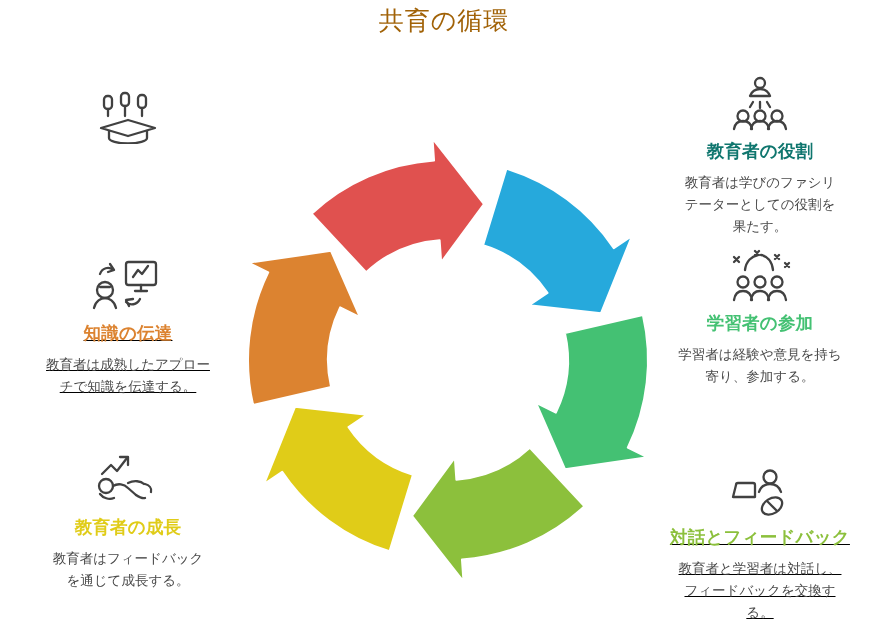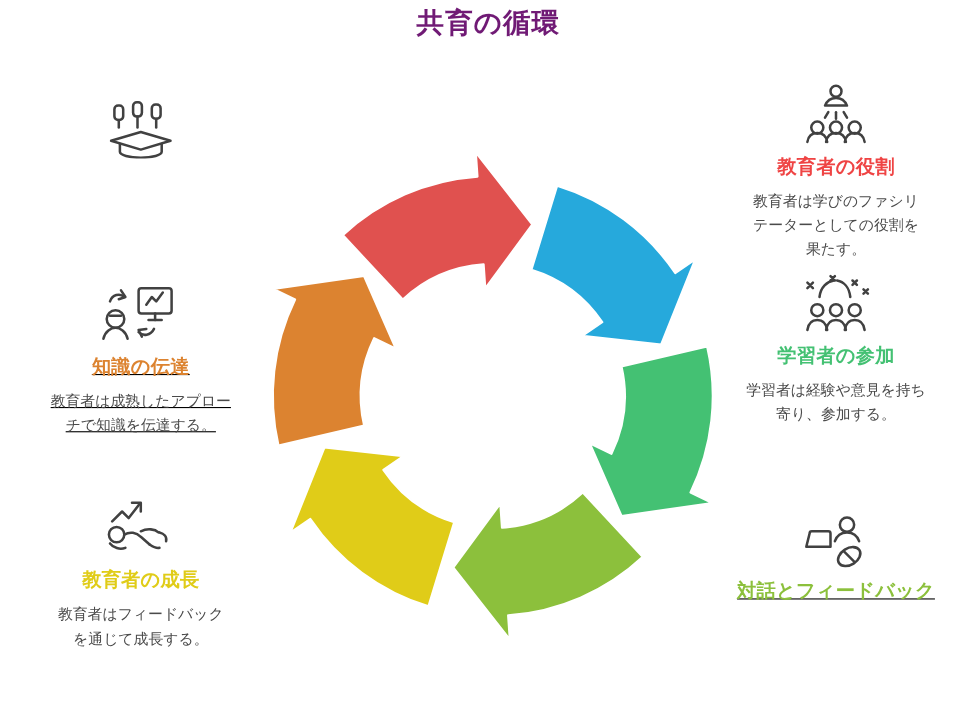--- a/index.html
+++ b/index.html
@@ -15,22 +15,22 @@
     overflow: hidden;
   }
 
   #page-title {
     position: absolute;
     top: 0;
     left: 0;
     width: 888px;
     text-align: center;
     font-size: 25px;
-    font-weight: bold;
-    color: #701a75;
+    font-weight: normal;
+    color: #a16207;
     letter-spacing: 1px;
     padding-top: 4px;
     box-sizing: border-box;
   }
 
   .cycle-wrap {
     position: absolute;
     left: 228px;
     top: 128px;
     width: 440px;
@@ -168,21 +168,21 @@
           <path d="M36 26v6"></path>
           <path d="M43 26l3 5"></path>
         <circle cx="19" cy="40" r="5.5"></circle>
         <path d="M10 53c1-6 4.5-8 9-8s8 2 9 8"></path>
         <circle cx="36" cy="40" r="5.5"></circle>
         <path d="M27 53c1-6 4.5-8 9-8s8 2 9 8"></path>
         <circle cx="53" cy="40" r="5.5"></circle>
         <path d="M44 53c1-6 4.5-8 9-8s8 2 9 8"></path>
       </svg>
     </div>
-    <p class="item-title" style="color:#ef4444">教育者の役割</p>
+    <p class="item-title" style="color:#0f766e">教育者の役割</p>
     <p class="item-desc">教育者は学びのファシリテーターとしての役割を果たす。</p>
   </div>
 
   <div class="item" id="item-learner-participation">
     <div class="item-icon">
       <svg width="74" height="56" viewBox="0 0 74 56" fill="none" stroke="#414141" stroke-width="2.3" stroke-linecap="round" stroke-linejoin="round">
         <path d="M22 22c1-9 7-14 13-15"></path>
         <path d="M50 22c-1-9-6-14-12-15"></path>
         <path d="M11 9l5 5M16 9l-5 5"></path>
         <path d="M32 3l4 4M36 3l-4 4"></path>
@@ -204,15 +204,16 @@
     <div class="item-icon">
       <svg width="74" height="50" viewBox="0 0 74 50" fill="none" stroke="#414141" stroke-width="2.3" stroke-linecap="round" stroke-linejoin="round">
         <path d="M10 29h22V17a2 2 0 0 0-2-2H15a2 2 0 0 0-2 2z"></path>
         <circle cx="47" cy="9" r="6.5"></circle>
         <path d="M36 24c2-6 6-8 11-8s9 2 11 8"></path>
         <ellipse cx="49" cy="38" rx="11" ry="7.5" transform="rotate(-32 49 38)"></ellipse>
         <path d="M44 33l10 10"></path>
       </svg>
     </div>
     <p class="item-title" style="color:#8CC03C">対話とフィードバック</p>
+    <p class="item-desc">教育者と学習者は対話し、フィードバックを交換する。</p>
   </div>
 
 </div>
 
 </body></html>

